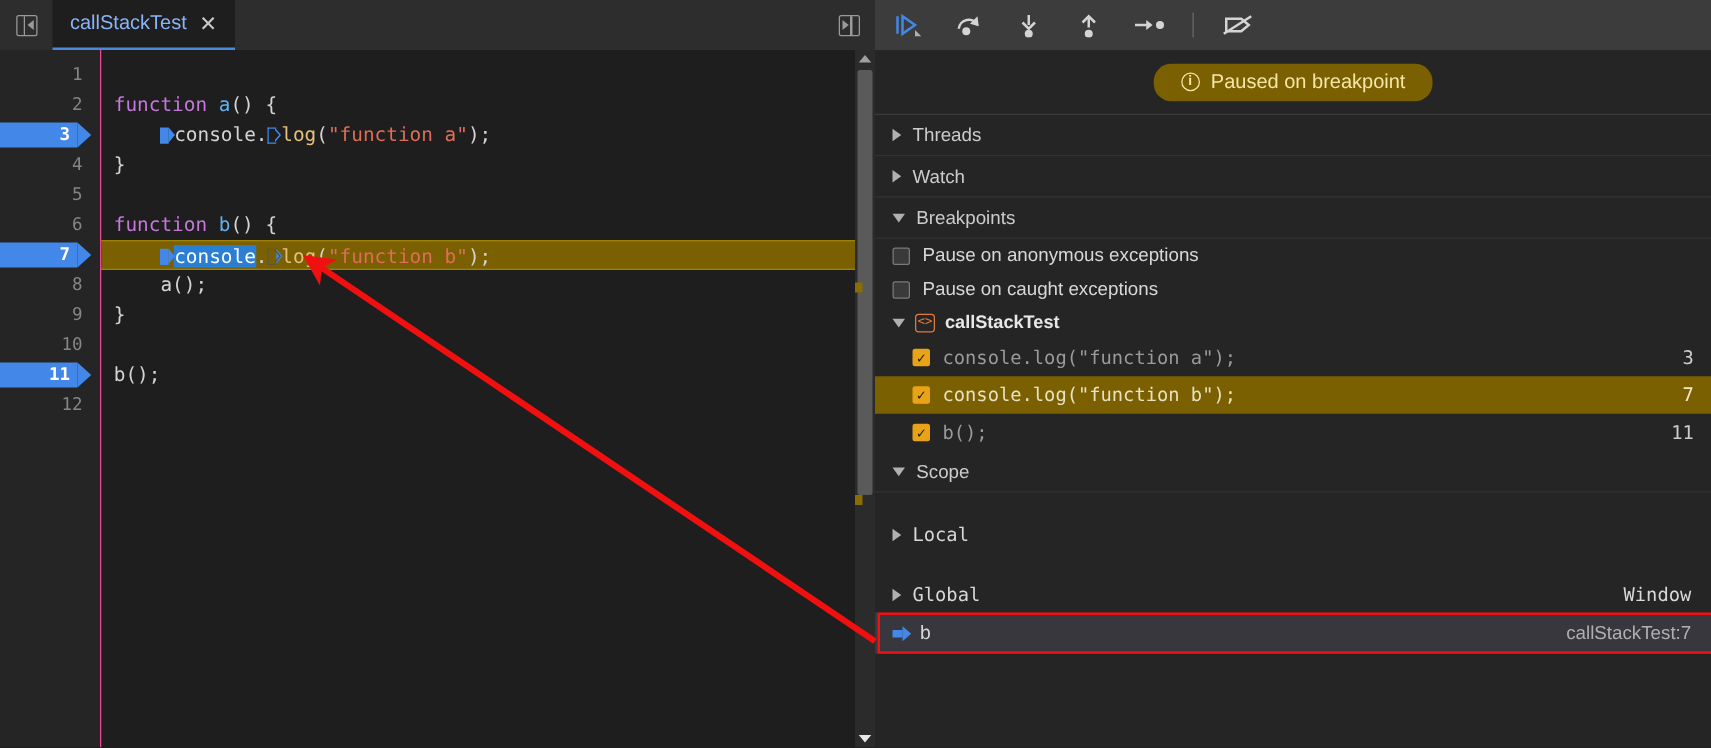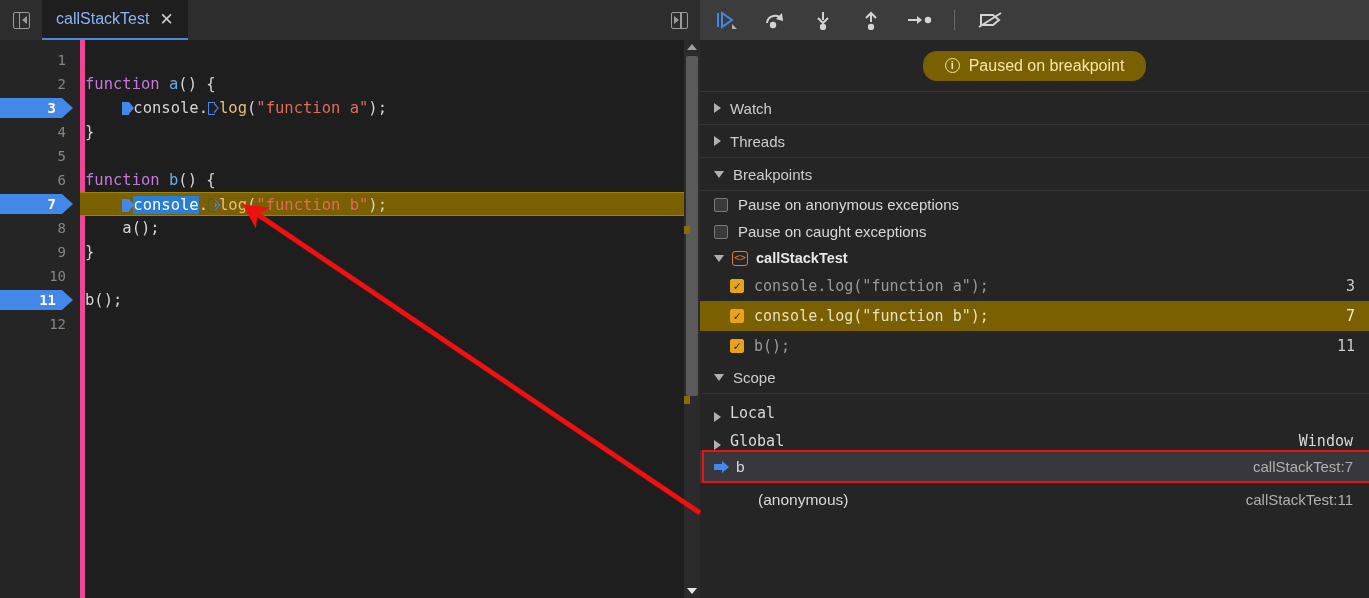--- a/index.html
+++ b/index.html
@@ -61,24 +61,24 @@
   
   #code-area {
     flex: 1; display: flex; position: relative; overflow: hidden;
     background: #1e1e1e;
   }
   #gutter {
     width: 80px; background: #252526; flex: 0 0 80px;
     padding-top: 8px; position: relative;
   }
   #code-body {
-    flex: 1; padding-top: 8px; 
+    flex: 1; padding-top: 8px; padding-left: 10px;
     font-family: "DejaVu Sans Mono", monospace;
     font-size: 15.5px; position: relative;
-    border-left: 5px solid #ec4899;
+    border-left: 1px solid #ec4899;
   }
 
   .ln {
     height: 24px; line-height: 24px; text-align: right;
     padding-right: 14px; font-family: "DejaVu Sans Mono", monospace;
     font-size: 14px; color: #858585; position: relative;
   }
   .ln.bp {
     color: #ffffff; font-weight: bold; padding-right: 24px;
   }
@@ -246,24 +246,24 @@
     padding-left: 30px; padding-right: 14px;
     font-family: "DejaVu Sans Mono", monospace; font-size: 15px;
     color: #9a9a9a; cursor: pointer;
   }
   .bp-row.active { background: #7a6000; color: #e8e0c0; }
   .bp-row .bp-text { flex: 1; }
   .bp-row .bp-line { color: #cccccc; font-size: 15px; }
   .bp-row.active .bp-line { color: #f0e8c8; }
 
   .scope-row {
-    height: 28px; display: flex; align-items: flex-end; gap: 9px;
+    height: 28px; display: flex; align-items: center; gap: 9px;
     padding-left: 14px; padding-right: 16px;
     font-family: "DejaVu Sans Mono", monospace; font-size: 15px;
-    color: #d8d8d8; cursor: pointer;
+    color: #d8d8d8; cursor: pointer; margin-top: 20px;
   }
   .scope-row .sv { margin-left: auto; color: #d8d8d8; }
 
   .cs-row {
     height: 33px; display: flex; align-items: center;
     padding-left: 14px; font-size: 15.5px; color: #d8d8d8;
     cursor: pointer; position: relative;
   }
   .cs-row.sel-row { background: #37373d; }
   .cs-arrow {
@@ -409,26 +409,26 @@
       <div id="paused-badge">
         <span class="info-circle">i</span>
         <span>Paused on breakpoint</span>
       </div>
     </div>
 
     <div id="debug-body">
 
       <div class="section-head">
         <span class="tri tri-right"></span>
-        <span>Watch</span>
+        <span>Threads</span>
       </div>
 
       <div class="section-head">
         <span class="tri tri-right"></span>
-        <span>Threads</span>
+        <span>Watch</span>
       </div>
 
       <div class="section-head">
         <span class="tri tri-down"></span>
         <span>Breakpoints</span>
       </div>
 
       <div class="chk-row">
         <span class="chk"></span>
         <span>Pause on anonymous exceptions</span>
@@ -484,25 +484,20 @@
       <div id="cs-list" style="position:relative">
           <div class="cs-row sel-row">
             <span class="cs-arrow">
               <span class="ab"></span>
               <span class="at"></span>
             </span>
             <span class="cs-name">b</span>
             <span class="cs-loc">callStackTest:7</span>
           </div>
           <div id="cs-highlight" style="top: 0px;"></div>
-          <div class="cs-row indent">
-            <span class="cs-arrow"></span>
-            <span class="cs-name">(anonymous)</span>
-            <span class="cs-loc">callStackTest:11</span>
-          </div>
         </div>
 
 
     </div>
   </div>
 
   <svg id="overlay-arrow">
     <defs>
       <marker id="ah" markerWidth="5" markerHeight="5" refX="3.6" refY="2.5" orient="auto">
         <path d="M0,0 L5,2.5 L0,5 L1.3,2.5 Z" fill="#f01010"></path>

